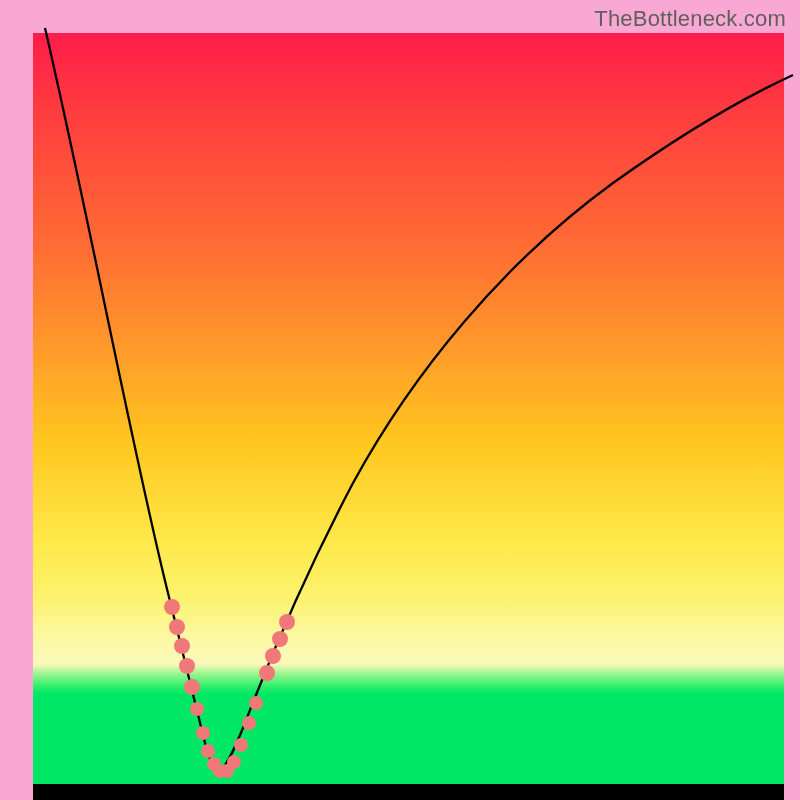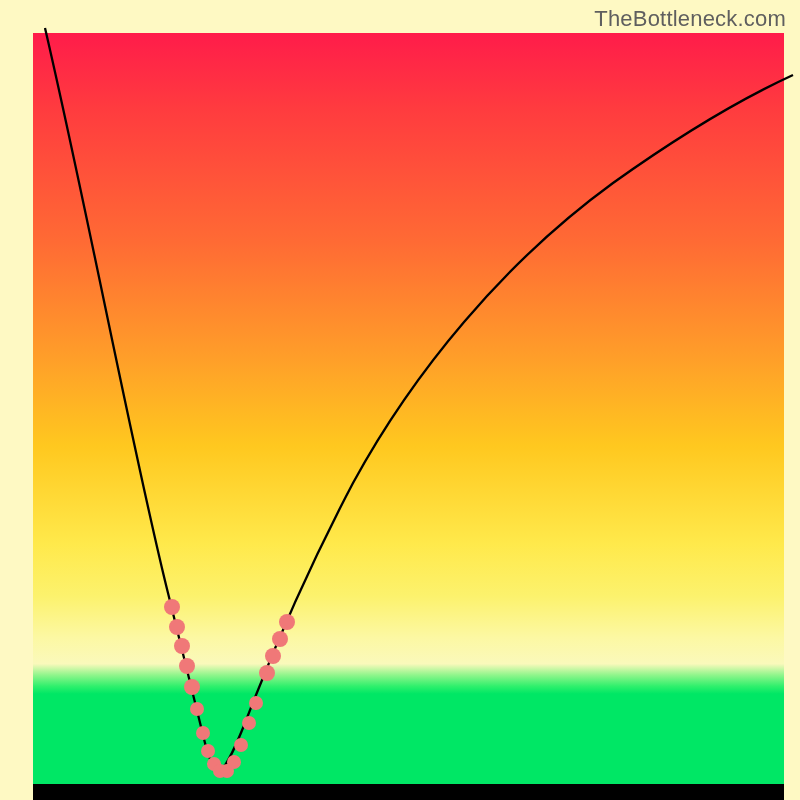--- a/index.html
+++ b/index.html
@@ -8,21 +8,21 @@
     width: 800px;
     height: 800px;
     background: #000;
     overflow: hidden;
     font-family: Arial, Helvetica, sans-serif;
   }
   .outer {
     position: relative;
     width: 800px;
     height: 800px;
-    background: #fef9c3;
+    background: #f9a8d4;
   }
   .plot-area {
     position: absolute;
     left: 33px;
     top: 33px;
     width: 751px;
     height: 751px;
     
     background: linear-gradient(
       to bottom,

